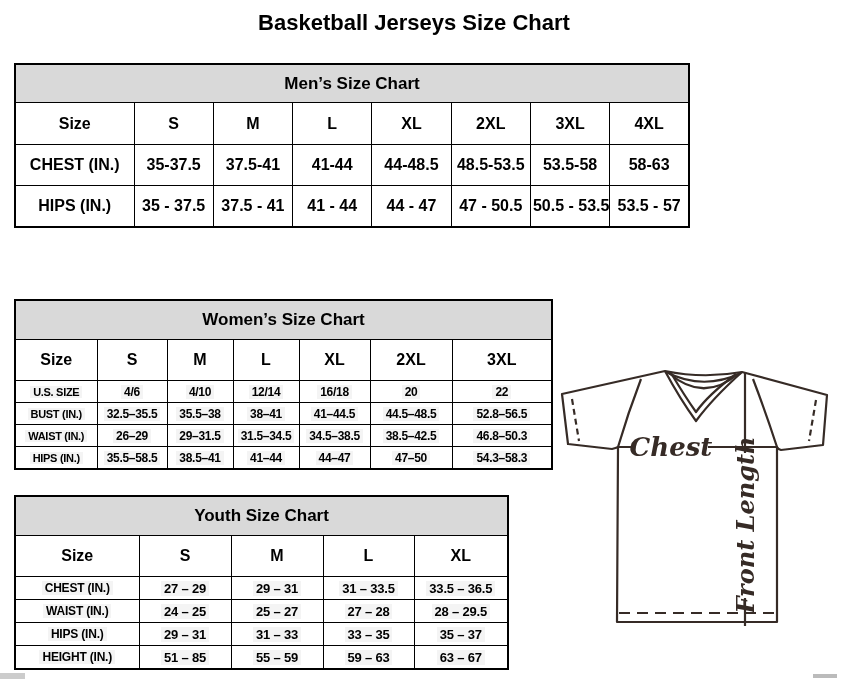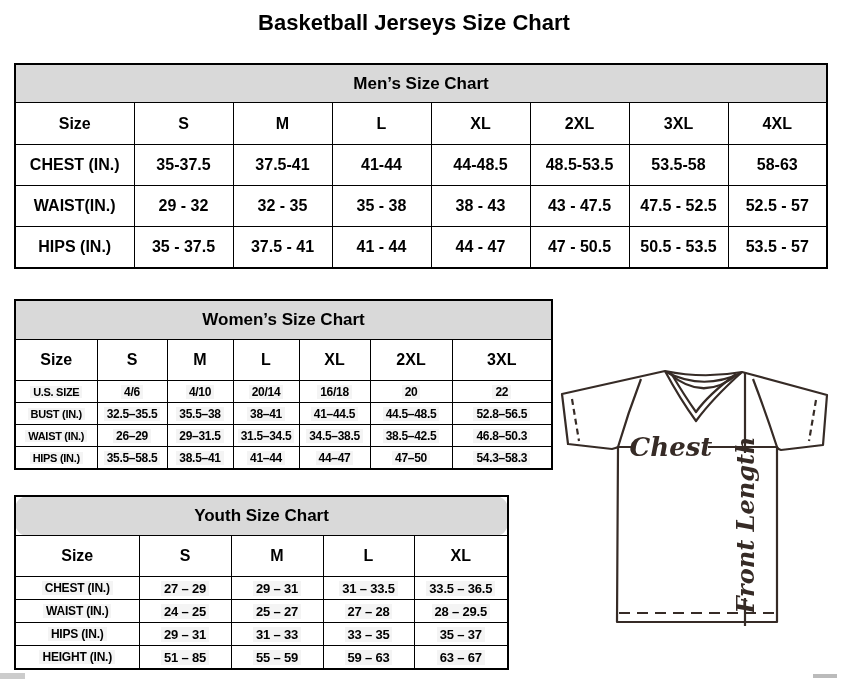--- a/index.html
+++ b/index.html
@@ -19,34 +19,34 @@
   table.size-table td{
     border:1px solid var(--border,#000);
     text-align:center;vertical-align:middle;
     font-weight:bold;padding:0 2px;overflow:hidden;white-space:nowrap;
   }
   td.banner{
     background:var(--table_header_bg,#d9d9d9);
     font-size:17px;
   }
   
-  table.men{left:14px;top:63px;width:814px;}
+  table.men{left:14px;top:63px;width:676px;}
   .men td.banner{height:37px;}
   .men tr.size-row td{height:41px;font-size:16px;}
   .men tr.data-row td{height:40px;font-size:16px;}
   .men td.label-cell{font-size:14px;}
   
   table.women{left:14px;top:299px;width:537px;padding-left:7px;}
   .women td.banner{height:38px;}
   .women tr.size-row td{height:40px;font-size:16px;}
   .women tr.data-row td{height:21px;font-size:12px;letter-spacing:-0.3px;}
   .women tr.data-row td.label-cell{font-size:11px;}
   
   table.youth{left:14px;top:495px;width:493px;}
-  .youth td.banner{height:38px;border-radius:13px;}
+  .youth td.banner{height:38px;}
   .youth tr.size-row td{height:40px;font-size:16px;}
   .youth tr.data-row td{height:22px;font-size:13px;letter-spacing:-0.2px;}
   .youth tr.data-row td.label-cell{font-size:12px;}
   
   span.hl{background:#f4f4f4;padding:0 3px;}
   
   #jersey{position:absolute;left:550px;top:353px;width:292px;height:300px;}
   #jersey .ln{fill:none;stroke:var(--diagram_stroke,#362b26);stroke-width:2.2;
               stroke-linejoin:round;stroke-linecap:butt;}
   #jersey .dash{stroke-dasharray:6,4;}
@@ -91,30 +91,20 @@
       </tr>
       <tr class="data-row">
         <td class="label-cell">CHEST (IN.)</td>
         <td class="value-cell">35-37.5</td>
         <td class="value-cell">37.5-41</td>
         <td class="value-cell">41-44</td>
         <td class="value-cell">44-48.5</td>
         <td class="value-cell">48.5-53.5</td>
         <td class="value-cell">53.5-58</td>
         <td class="value-cell">58-63</td>
-      </tr>
-      <tr class="data-row">
-        <td class="label-cell">WAIST(IN.)</td>
-        <td class="value-cell">29 - 32</td>
-        <td class="value-cell">32 - 35</td>
-        <td class="value-cell">35 - 38</td>
-        <td class="value-cell">38 - 43</td>
-        <td class="value-cell">43 - 47.5</td>
-        <td class="value-cell">47.5 - 52.5</td>
-        <td class="value-cell">52.5 - 57</td>
       </tr>
       <tr class="data-row">
         <td class="label-cell">HIPS (IN.)</td>
         <td class="value-cell">35 - 37.5</td>
         <td class="value-cell">37.5 - 41</td>
         <td class="value-cell">41 - 44</td>
         <td class="value-cell">44 - 47</td>
         <td class="value-cell">47 - 50.5</td>
         <td class="value-cell">50.5 - 53.5</td>
         <td class="value-cell">53.5 - 57</td>
@@ -142,21 +132,21 @@
         <td class="size-cell">M</td>
         <td class="size-cell">L</td>
         <td class="size-cell">XL</td>
         <td class="size-cell">2XL</td>
         <td class="size-cell">3XL</td>
       </tr>
       <tr class="data-row">
         <td class="label-cell"><span class="hl">U.S. SIZE</span></td>
         <td class="value-cell"><span class="hl">4/6</span></td>
         <td class="value-cell"><span class="hl">4/10</span></td>
-        <td class="value-cell"><span class="hl">20/14</span></td>
+        <td class="value-cell"><span class="hl">12/14</span></td>
         <td class="value-cell"><span class="hl">16/18</span></td>
         <td class="value-cell"><span class="hl">20</span></td>
         <td class="value-cell"><span class="hl">22</span></td>
       </tr>
       <tr class="data-row">
         <td class="label-cell"><span class="hl">BUST (IN.)</span></td>
         <td class="value-cell"><span class="hl">32.5–35.5</span></td>
         <td class="value-cell"><span class="hl">35.5–38</span></td>
         <td class="value-cell"><span class="hl">38–41</span></td>
         <td class="value-cell"><span class="hl">41–44.5</span></td>

